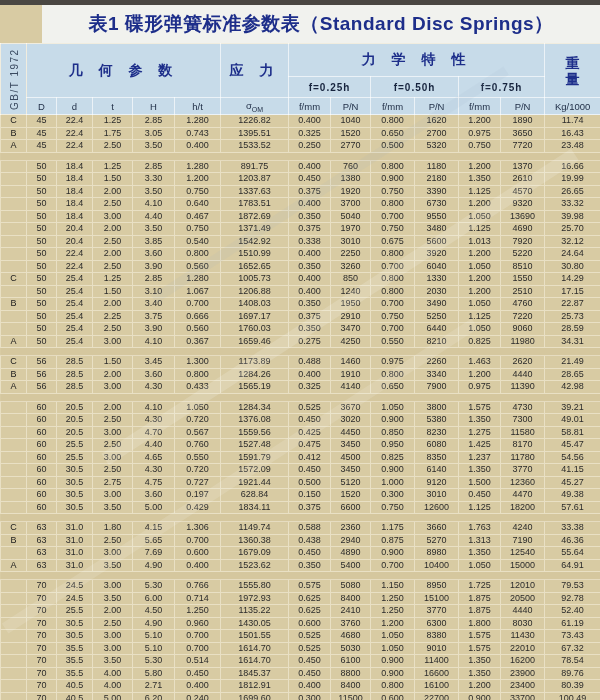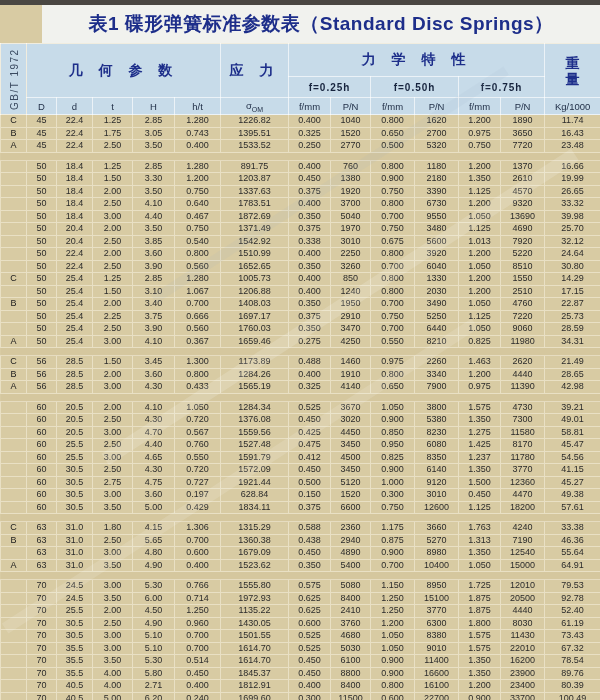--- a/index.html
+++ b/index.html
@@ -599,21 +599,21 @@
       <tr class="sep">
         <td colspan="14"></td>
       </tr>
       <tr>
         <td class="series">C</td>
         <td class="">63</td>
         <td class="">31.0</td>
         <td class="">1.80</td>
         <td class="">4.15</td>
         <td class="">1.306</td>
-        <td class="">1315.29</td>
+        <td class="">1149.74</td>
         <td class="">0.588</td>
         <td class="">2360</td>
         <td class="">1.175</td>
         <td class="">3660</td>
         <td class="">1.763</td>
         <td class="">4240</td>
         <td class="">33.38</td>
       </tr>
       <tr>
         <td class="series">B</td>
@@ -629,21 +629,21 @@
         <td class="">5270</td>
         <td class="">1.313</td>
         <td class="">7190</td>
         <td class="">46.36</td>
       </tr>
       <tr>
         <td class="series"></td>
         <td class="">63</td>
         <td class="">31.0</td>
         <td class="">3.00</td>
-        <td class="">4.80</td>
+        <td class="">7.69</td>
         <td class="">0.600</td>
         <td class="">1679.09</td>
         <td class="">0.450</td>
         <td class="">4890</td>
         <td class="">0.900</td>
         <td class="">8980</td>
         <td class="">1.350</td>
         <td class="">12540</td>
         <td class="">55.64</td>
       </tr>

